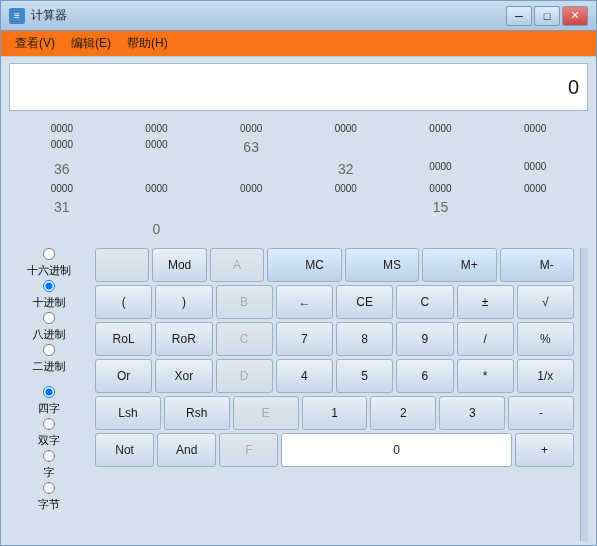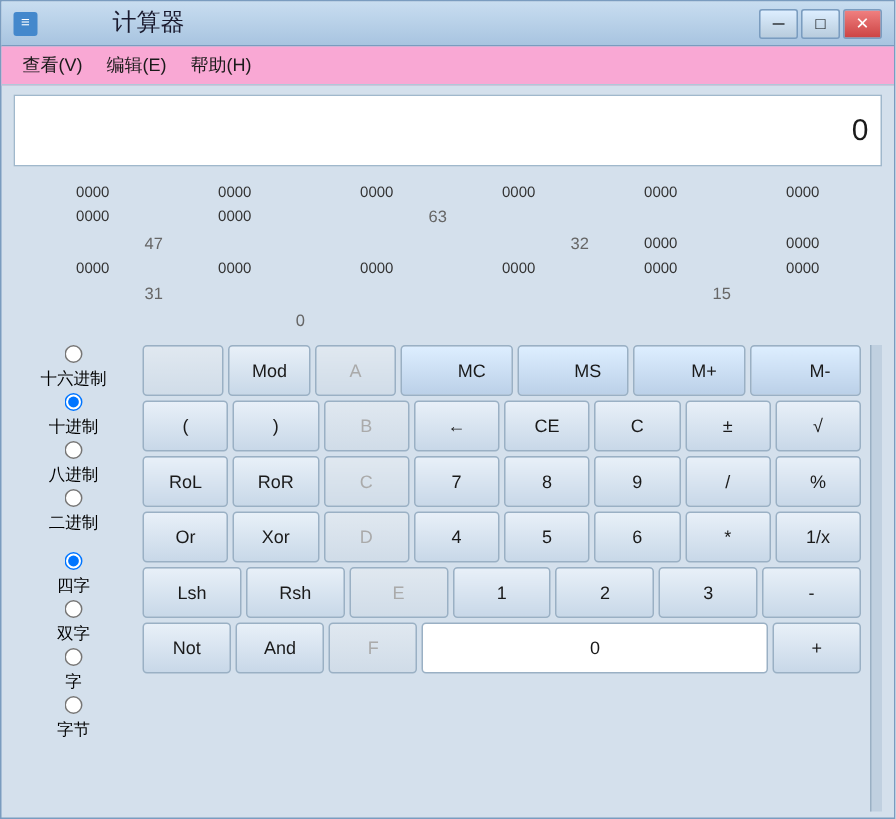--- a/index.html
+++ b/index.html
@@ -36,23 +36,22 @@
       border-radius: 2px;
       display: flex;
       align-items: center;
       justify-content: center;
       color: white;
       font-size: 10px;
       font-weight: bold;
     }
     .titlebar-title {
       flex: 1;
-      font-size: 16px;
+      font-size: 12px;
       color: #1a1a2e;
-      margin-left: 44px;
     }
     .titlebar-controls {
       display: flex;
       gap: 2px;
     }
     .titlebar-btn {
       width: 26px;
       height: 20px;
       border: 1px solid #7a9cbf;
       background: linear-gradient(to bottom, #ddeeff, #b8ccdd);
@@ -61,21 +60,21 @@
       align-items: center;
       justify-content: center;
       font-size: 11px;
       border-radius: 2px;
     }
     .titlebar-btn.close {
       background: linear-gradient(to bottom, #f08080, #cc4444);
       color: white;
     }
     .menubar {
-      background: #f9a8d4;
+      background: #f97316;
       padding: 2px 8px;
       display: flex;
       gap: 4px;
       border-bottom: 1px solid #b0c8d8;
     }
     .menu-item {
       padding: 2px 6px;
       cursor: pointer;
       font-size: 12px;
       color: #1a1a1a;
@@ -103,23 +102,23 @@
       display: grid;
       grid-template-columns: repeat(6, 1fr);
       gap: 1px;
     }
     .bit-cell {
       font-size: 10px;
       color: #333;
       text-align: center;
     }
     .bit-label {
-      font-size: 11px;
+      font-size: 14px;
       color: #666;
-      text-align: right;
+      text-align: center;
     }
     .main-content {
       display: flex;
       flex: 1;
       padding: 4px 8px;
       gap: 6px;
     }
     .left-panel {
       display: flex;
       flex-direction: column;
@@ -222,21 +221,21 @@
     <span class="bit-cell">0000</span>
     <span class="bit-cell">0000</span>
     <span class="bit-cell">0000</span>
     <span class="bit-cell">0000</span>
     <span class="bit-cell">0000</span>
 
     <span class="bit-label">63</span>
     <span class="bit-label"></span>
     <span class="bit-label"></span>
     <span class="bit-label"></span>
-    <span class="bit-label">47</span>
+    <span class="bit-label">36</span>
     <span class="bit-label"></span>
     <span class="bit-label"></span>
     <span class="bit-label">32</span>
 
     <span class="bit-cell">0000</span>
     <span class="bit-cell">0000</span>
     <span class="bit-cell">0000</span>
     <span class="bit-cell">0000</span>
     <span class="bit-cell">0000</span>
     <span class="bit-cell">0000</span>

